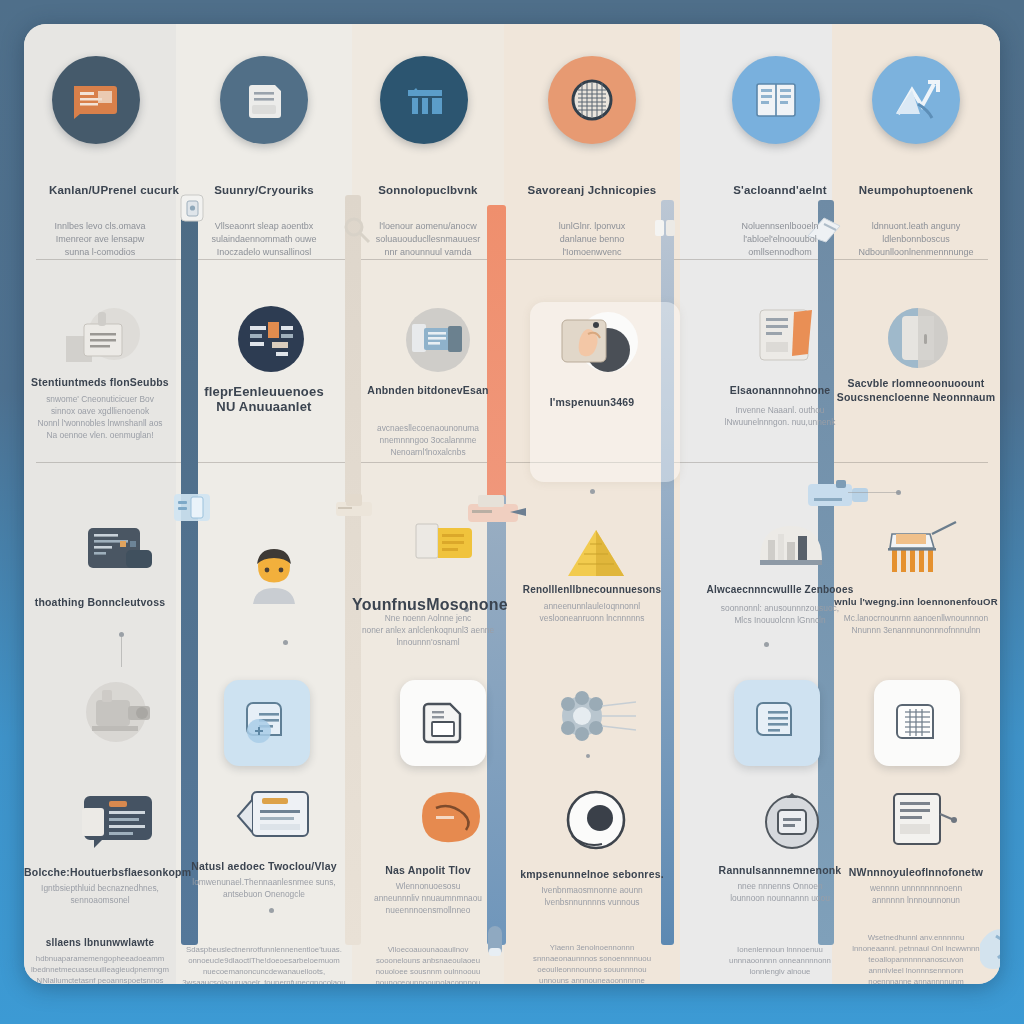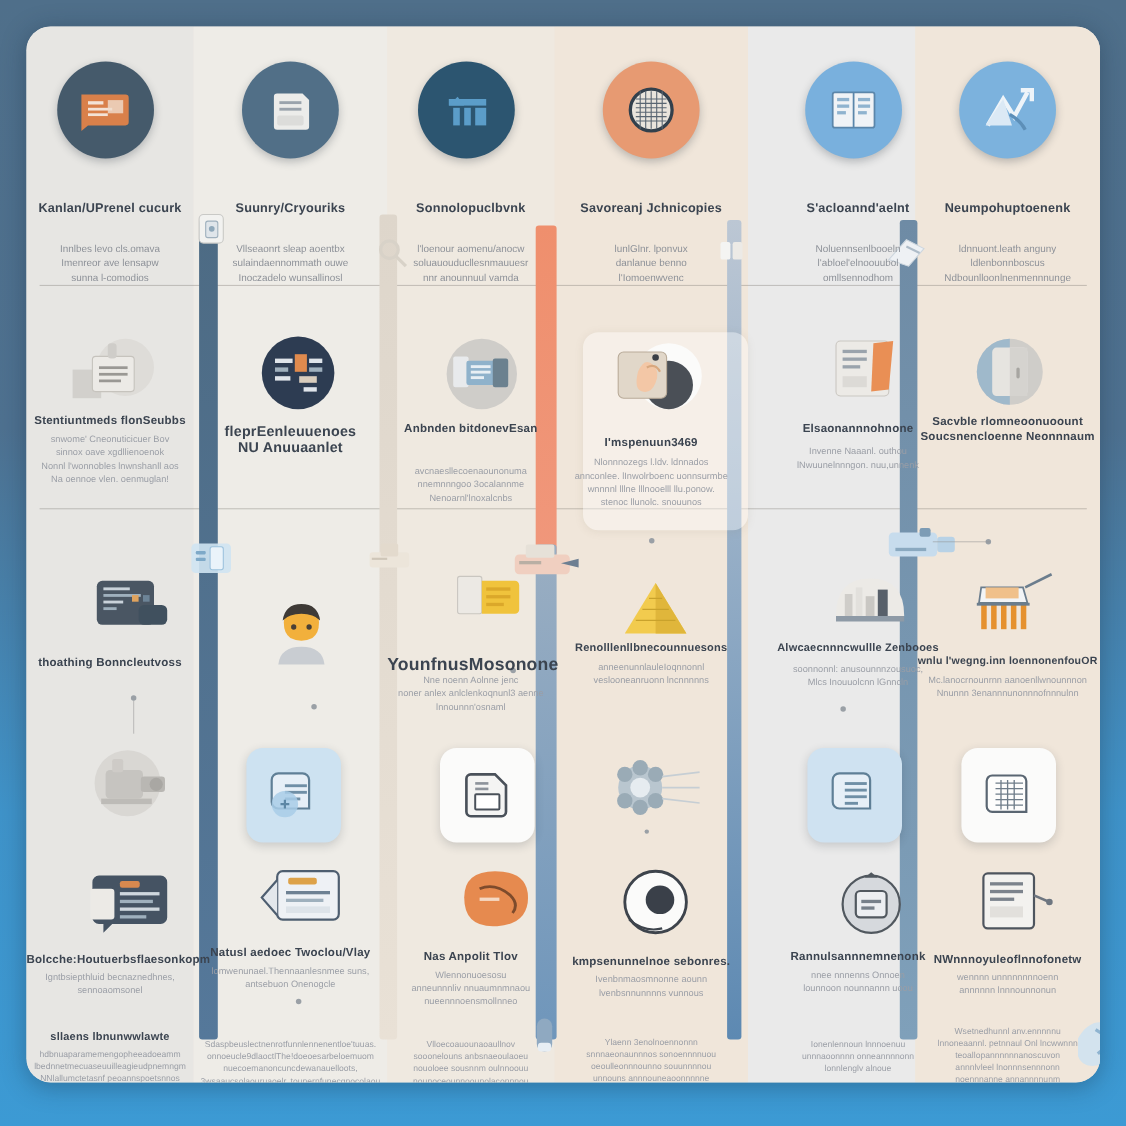--- a/index.html
+++ b/index.html
@@ -163,21 +163,21 @@
     <div class="col" style="left:0;width:152px;">
       <div class="circ" style="left:28px;top:32px;width:88px;height:88px;background:#455a6b;">
         <svg width="52" height="44" viewBox="0 0 52 44">
           <path d="M4 8 h40 a3 3 0 0 1 3 3 v22 a3 3 0 0 1 -3 3 h-34 l-6 5 z" fill="#d9804a"></path>
           <rect x="10" y="14" width="14" height="3" fill="#f3e3d6"></rect>
           <rect x="10" y="20" width="22" height="2.5" fill="#f3e3d6"></rect>
           <rect x="10" y="25" width="18" height="2.5" fill="#f3e3d6"></rect>
           <rect x="28" y="13" width="14" height="12" fill="#efdccc" opacity=".8"></rect>
         </svg>
       </div>
-      <div class="ttl" style="left:0;top:160px;width:152px;">Kanlan/UPrenel cucurk</div>
+      <div class="ttl" style="left:0;top:160px;width:152px;padding-left:14px;">Kanlan/UPrenel cucurk</div>
       <div class="sub" style="left:12px;top:196px;width:128px;white-space:pre-line;">Innlbes levo cls.omava
 Imenreor ave lensapw
 sunna l-comodios</div>
 
       <div class="art" style="left:38px;top:282px;">
         <svg width="82" height="62" viewBox="0 0 82 62">
           <circle cx="52" cy="28" r="26" fill="#dedcd8"></circle>
           <rect x="4" y="30" width="26" height="26" fill="#d2d0cc"></rect>
           <rect x="22" y="18" width="38" height="32" rx="3" fill="#eceae6" stroke="#c6c3bd"></rect>
           <rect x="28" y="27" width="26" height="2.5" fill="#9a9894"></rect>
@@ -416,24 +416,20 @@
         <svg width="96" height="76" viewBox="0 0 96 76">
           <circle cx="56" cy="34" r="30" fill="#fbfbfa"></circle>
           <path d="M34 42 a22 22 0 1 1 44 0 a22 22 0 1 1 -44 0" fill="#4a4f56"></path>
           <rect x="10" y="12" width="44" height="42" rx="5" fill="#e1d7c9" stroke="#b9ab99"></rect>
           <circle cx="44" cy="17" r="3" fill="#3a3f46"></circle>
           <path d="M28 30 q6 -14 14 -6 q6 6 2 16 q-4 10 -12 8 q-8 -2 -4 -18 z" fill="#f3c7a6"></path>
           <path d="M36 26 q8 -4 12 4" stroke="#d8a87f" stroke-width="2" fill="none"></path>
         </svg>
       </div>
       <div class="ttl" style="left:0;top:372px;width:176px;font-size:10.5px;">I'mspenuun3469</div>
-      <div class="sub2" style="left:10px;top:390px;width:156px;white-space:pre-line;">Nlonnnozegs l.ldv. ldnnados
-annconlee. lInwolrboenc uonnsurmbe
-wnnnnl lllne lllnooelll llu.ponow.
-stenoc llunolc. snouunos</div>
 
       <div class="dot" style="left:86px;top:465px;width:5px;height:5px;"></div>
 
       <div class="art" style="left:58px;top:500px;">
         <svg width="68" height="58" viewBox="0 0 68 58">
           <path d="M34 6 L62 52 L6 52 Z" fill="#f2cb4e"></path>
           <path d="M34 6 L62 52 L34 52 Z" fill="#e0b63b"></path>
           <g stroke="#c9a22c" stroke-width="1">
             <line x1="16" y1="40" x2="52" y2="40"></line>
               <line x1="22" y1="30" x2="46" y2="30"></line>

